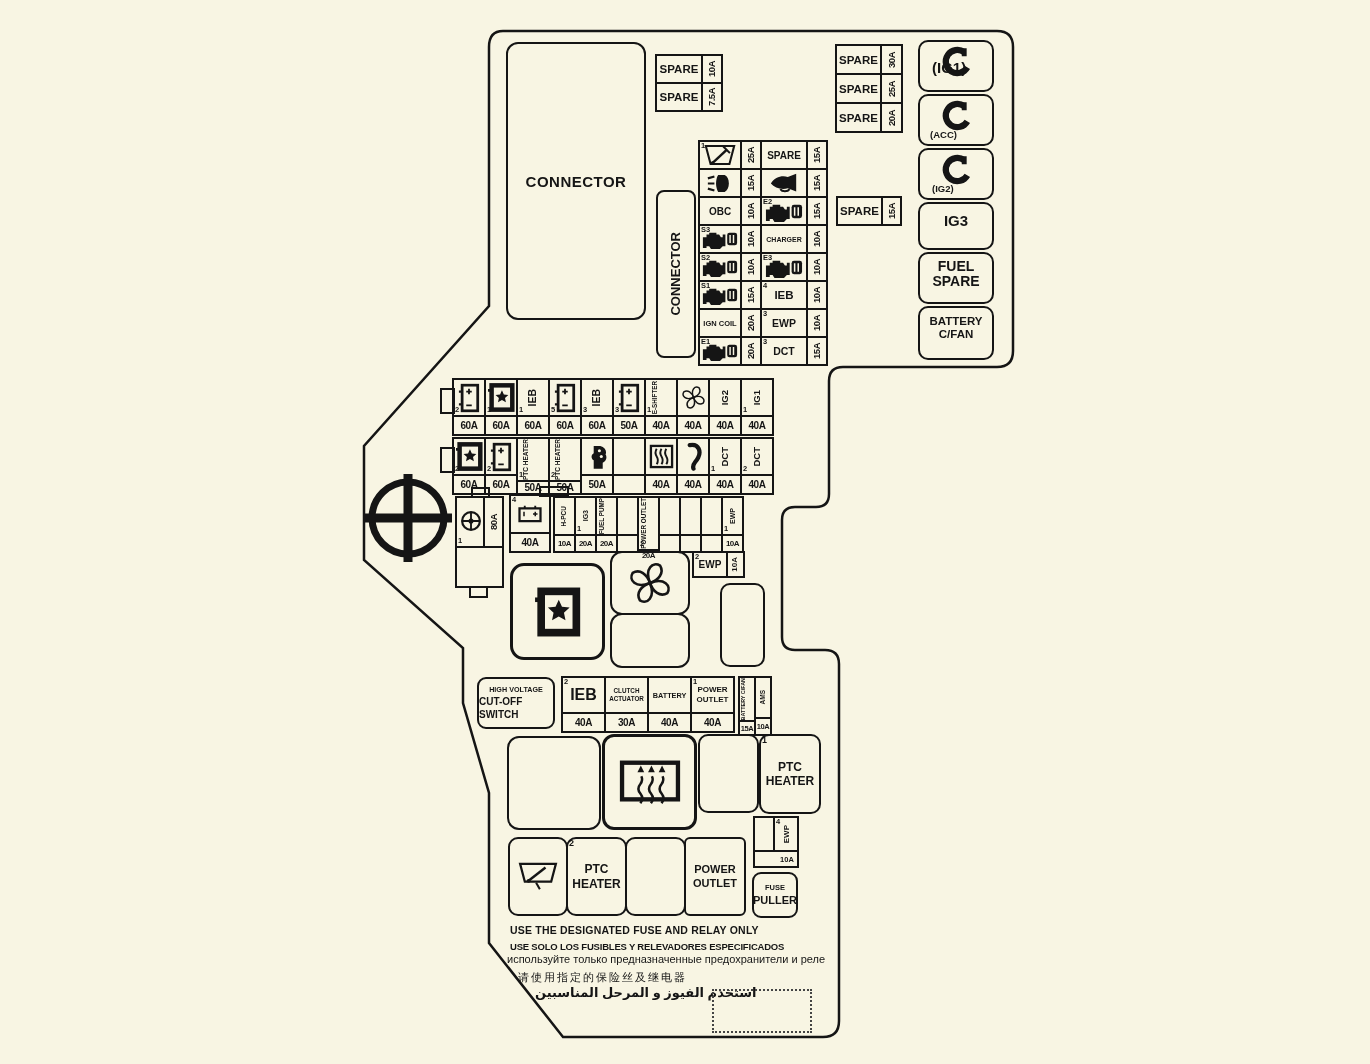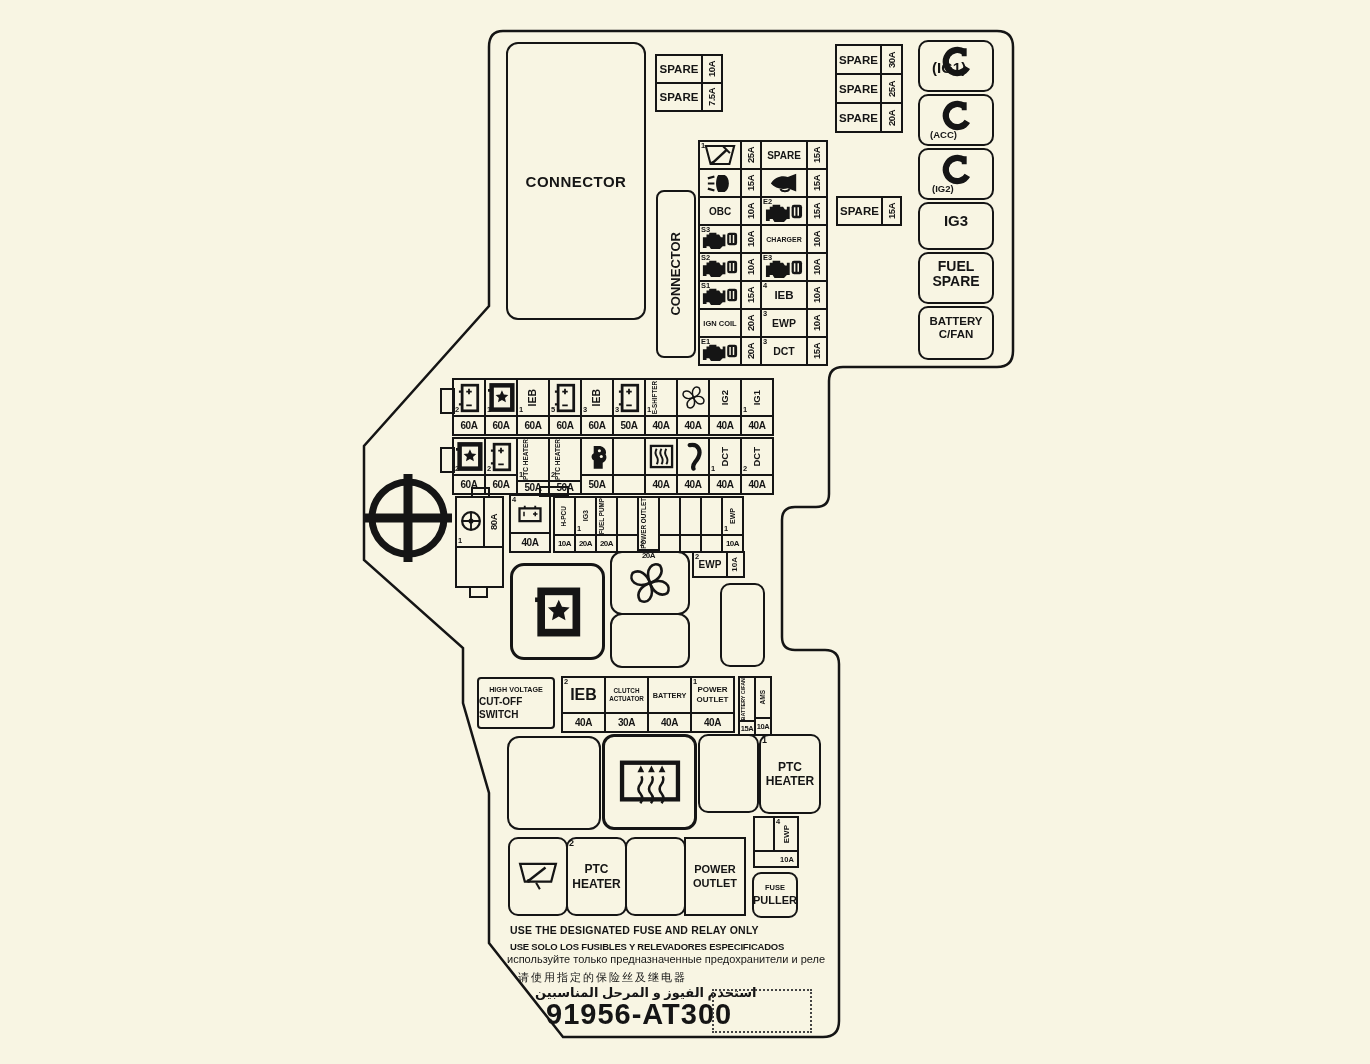--- a/index.html
+++ b/index.html
@@ -625,21 +625,21 @@
       </svg>
   </div>
   <div class="rb cen" style="left:610px;top:551px;width:80px;height:64px">
     <svg width="52" height="52" viewBox="0 0 36 36">
         <use href="#i-fan"></use>
       </svg>
   </div>
   <div class="rb" style="left:610px;top:613px;width:80px;height:55px"></div>
   <div class="rb" style="left:720px;top:583px;width:45px;height:84px;border-radius:10px"></div>
 
-  <div class="rb cen colf" style="left:477px;top:677px;width:78px;height:52px;border-radius:4px">
+  <div class="rb cen colf" style="left:477px;top:677px;width:78px;height:52px;border-radius:9px">
     <span class="b" style="font-size:7.2px;line-height:1.3">HIGH VOLTAGE</span>
     <span class="b" style="font-size:10px;line-height:1.3">CUT-OFF SWITCH</span>
   </div>
   <div class="fr" style="left:561px;top:676px">
     <div class="fc" style="width:45px;height:57px">
       <div class="fi">
           <span class="sup">2</span>
           <span class="b" style="font-size:16px">IEB</span>
         </div>
       <div class="fa" style="font-size:10px">40A</div>
@@ -696,21 +696,21 @@
     <svg width="42" height="32" viewBox="0 0 44 34">
         <use href="#i-rwiper"></use>
       </svg>
   </div>
   <div class="rb cen colf" style="left:566px;top:837px;width:61px;height:79px;border-radius:10px">
     <span class="sup" style="font-size:9px">2</span>
     <span class="b" style="font-size:12px;line-height:1.2">PTC</span>
     <span class="b" style="font-size:12px;line-height:1.2">HEATER</span>
   </div>
   <div class="rb" style="left:625px;top:837px;width:61px;height:79px;border-radius:10px"></div>
-  <div class="rb cen colf" style="left:684px;top:837px;width:62px;height:79px;border-radius:0">
+  <div class="rb cen colf" style="left:684px;top:837px;width:62px;height:79px;border-radius:6px">
     <span class="b" style="font-size:11px;line-height:1.25">POWER</span>
     <span class="b" style="font-size:11px;line-height:1.25">OUTLET</span>
   </div>
 
   <div class="bx" style="left:753px;top:816px;width:46px;height:52px">
     <div class="abs" style="left:0;top:0;width:20px;height:34px;border-right:2px solid var(--ln);border-bottom:2px solid var(--ln)"></div>
     <div class="abs cen" style="left:20px;top:0;width:24px;height:34px;border-bottom:2px solid var(--ln);position:relative">
       <span class="sup">4</span>
       <span class="vt b" style="font-size:8px">EWP</span>
     </div>
@@ -721,16 +721,15 @@
     <span class="b" style="font-size:7.5px;line-height:1.3">FUSE</span>
     <span class="b" style="font-size:11px;line-height:1.3">PULLER</span>
   </div>
 
   <div class="note b" style="left:510px;top:924px;font-size:10.5px;letter-spacing:0.2px">USE THE DESIGNATED FUSE AND RELAY ONLY</div>
   <div class="note b" style="left:510px;top:941px;font-size:9.5px;letter-spacing:-0.2px">USE SOLO LOS FUSIBLES Y RELEVADORES ESPECIFICADOS</div>
   <div class="note" style="left:507px;top:953px;font-size:11px">используйте только предназначенные предохранители и реле</div>
   <div class="note" style="left:518px;top:970px;font-size:11px;letter-spacing:2px">请使用指定的保险丝及继电器</div>
   <div class="note b" style="left:535px;top:985px;font-size:13px;direction:rtl">استخدم الفيوز و المرحل المناسبين</div>
 
-  <div class="note b" style="left:546px;top:998px;font-size:29px;letter-spacing:1px">91956-AT300</div>
   <div class="abs" style="left:712px;top:989px;width:100px;height:44px;border:2px dotted #444"></div>
 
 </div>
 
 </body></html>

